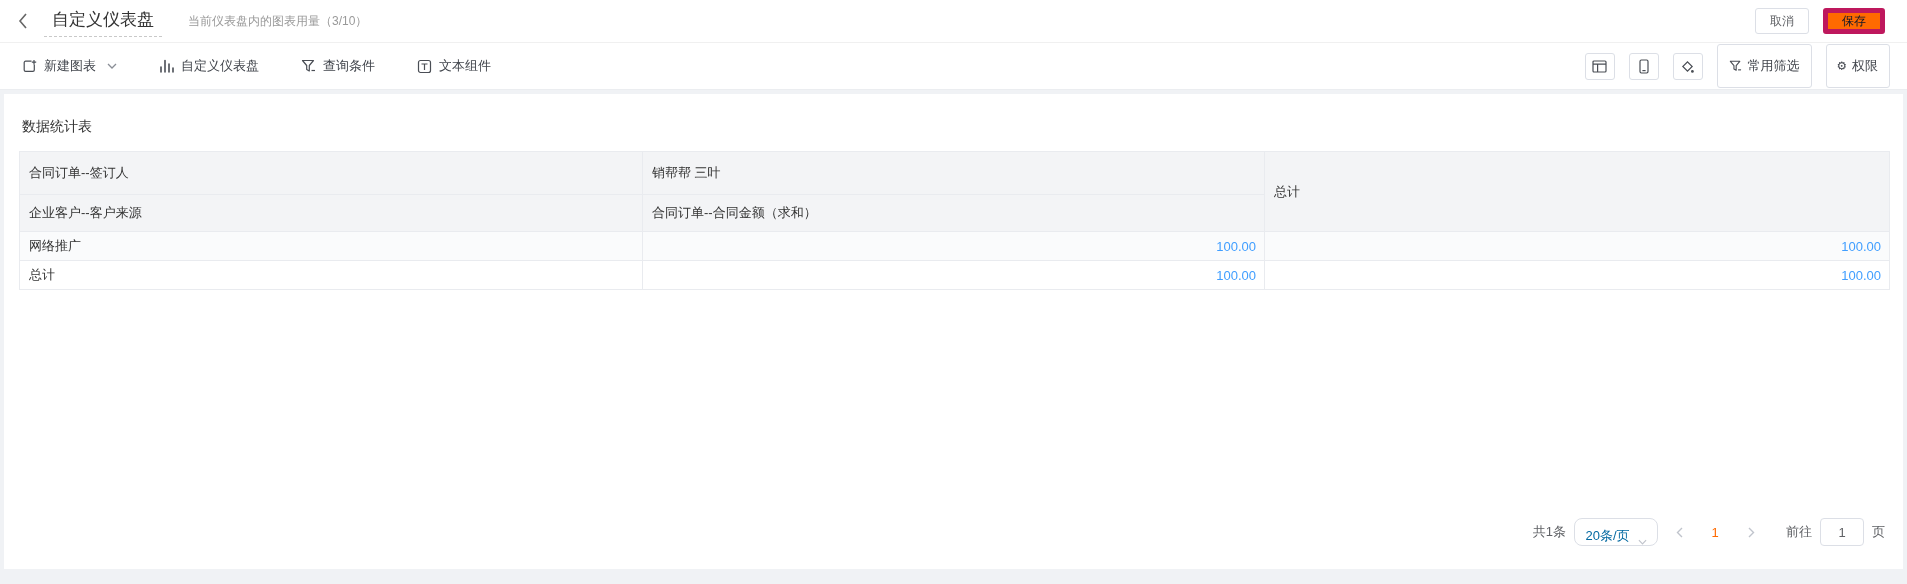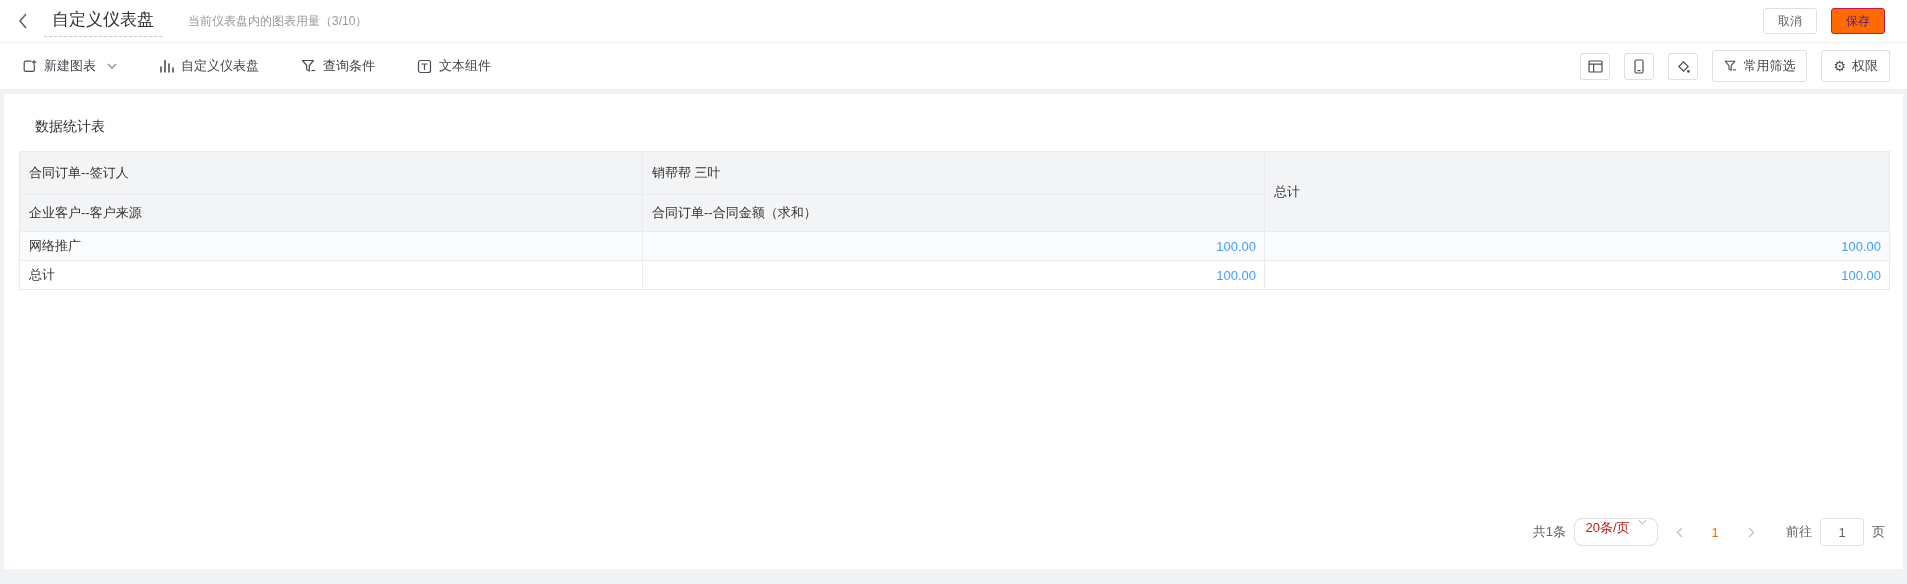--- a/index.html
+++ b/index.html
@@ -20,50 +20,50 @@
     margin-left:16px; font-size:17px; color:#333;
     border-bottom:1px dashed #c9c9c9; padding:2px 8px 5px 8px; cursor:text;
   }
   .usage-hint { margin-left:26px; color:#999; font-size:12px;text-align:right; }
   .header-actions { margin-left:auto; display:flex; align-items:center; gap:14px; }
   .btn {
     height:26px; padding:0 14px; border-radius:3px; font-size:12px;
     display:flex; align-items:center; justify-content:center; cursor:pointer;
   }
   .btn-cancel { background:#fff; border:1px solid #dcdfe6; color:#606266; }
-  .btn-save { border:1px solid #be185d; color:#4c1d95; }
+  .btn-save { border:5px solid #be185d; color:#0f172a; }
 
   
   .toolbar {
     height:47px; background:#fff; border-bottom:1px solid #ebedf0;
-    display:flex; align-items:center; padding:0 17px 0 22px;
+    display:flex; align-items:center; padding:0 17px 0 22px;font-family:Liberation Mono, monospace;
   }
   .tool-group-left { display:flex; align-items:center; gap:42px; }
   .tool-item { display:flex; align-items:center; gap:7px; color:#42464d; cursor:pointer; font-size:13px; }
   .tool-item .caret { margin-left:4px; }
   .tool-group-right { margin-left:auto; display:flex; align-items:center; gap:14px; }
   .icon-btn {
     width:30px; height:27px; border:1px solid #dcdfe6; border-radius:3px;
     background:#fff; display:flex; align-items:center; justify-content:center;
     color:#4a4e55; cursor:pointer;
   }
   .text-btn {
-    height:32px; border:1px solid #dcdfe6; border-radius:3px; background:#fff;
+    height:44px; border:1px solid #dcdfe6; border-radius:3px; background:#fff;
     display:flex; align-items:center; gap:6px; padding:0 11px; color:#42464d;
     font-size:13px; cursor:pointer;
   }
   .gear-glyph { font-size:14px; line-height:1; color:#4a4e55; }
 
   
   .content-wrap { padding:4px 4px 0 4px; }
   .card {
     position:relative; background:#fff; height:475px;
     padding:16px 14px 0 15px;
   }
-  .card-title { font-size:14px; color:#333; margin:8px 0 15px 16px; }
+  .card-title { font-size:14px; color:#333; margin:8px 0 15px 3px; }
 
   table.stat-table {
     border-collapse:collapse; table-layout:fixed; width:1870px;
     font-size:13px; color:#333;
   }
   .stat-table td { border:1px solid #e9ebef; padding:0 8px 0 9px; vertical-align:middle; }
   .stat-table tr.hrow1 td { height:43px; background:#f3f4f6; }
   .stat-table tr.hrow2 td { height:37px; background:#f3f4f6; }
   .stat-table td.total-head { background:#f3f4f6; }
   .stat-table tr.drow td { height:29px; }
@@ -72,22 +72,22 @@
   .num { color:#409eff; text-align:right; display:block; cursor:pointer; }
 
   
   .pagination {
     position:absolute; top:424px; right:18px; height:28px;
     display:flex; align-items:center; color:#606266; font-size:13px;
   }
   .pg-total { margin-right:8px; }
   .pg-size {
     width:84px; height:28px; border:1px solid #dcdfe6; border-radius:8px;
-    display:flex; align-items:flex-start; justify-content:center; gap:8px;
-    color:#b91c1c; cursor:pointer; background:#fff;
+    display:flex; align-items:flex-end; justify-content:center; gap:8px;
+    color:#0369a1; cursor:pointer; background:#fff;
   }
   .pg-arrow { width:30px; display:flex; justify-content:center; align-items:center;
     color:#c0c4cc; cursor:pointer; margin:0 6px; }
   .pg-arrow:first-of-type { margin-left:12px; }
   .pg-num { width:30px; text-align:center; color:#ff6a00; cursor:pointer; }
   .pg-goto { margin-left:14px; }
   .pg-input {
     width:44px; height:28px; border:1px solid #dcdfe6; border-radius:4px;
     text-align:center; font-size:13px; color:#606266; margin:0 8px;
     font-family:"Liberation Sans","DejaVu Sans",sans-serif; outline:none;

